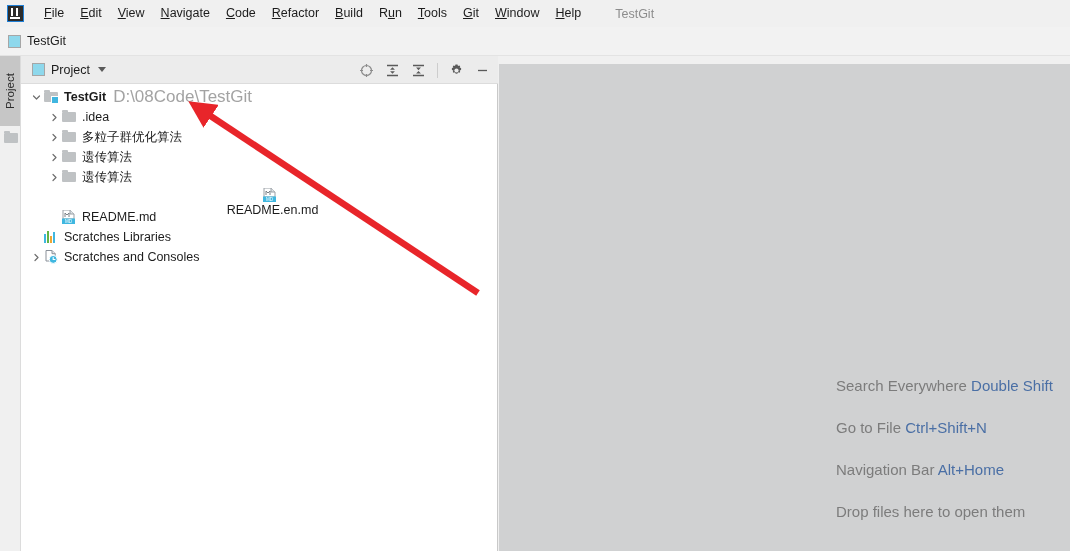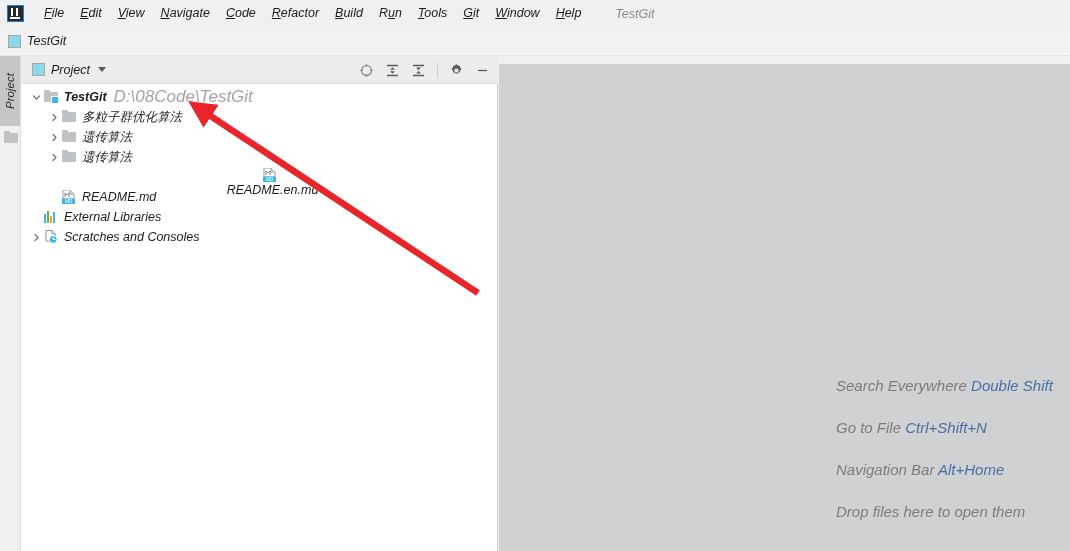--- a/index.html
+++ b/index.html
@@ -3,21 +3,21 @@
 <meta charset="utf-8">
 <style>
   * { box-sizing: border-box; margin: 0; padding: 0; }
   html, body {
     width: 1070px; height: 551px;
     overflow: hidden;
     background: #f0f0f0;
     font-family: "Liberation Sans", sans-serif;
     -webkit-font-smoothing: antialiased;
   }
-  #app { position: relative; width: 912px; height: 551px; font-style: italic; }
+  #app { position: relative; width: 912px; height: 551px; }
 
   
   .menubar {
     position: absolute; left: 0; top: 0; width: 1070px; height: 27px;
     background: #f0f0f0;
     display: flex; align-items: center;
   }
   .ij-logo {
     width: 17px; height: 17px; margin-left: 7px; margin-right: 12px;
     background: #2b2b2b; border: 1.5px solid #1f7fd6;
@@ -246,20 +246,31 @@
         </div>
         <div class="row" style="padding-left: 26px;">
           <span class="chev">
             <svg width="9" height="9" viewBox="0 0 9 9">
               <path d="M3 1.5l3 3-3 3" fill="none" stroke="#6e6e6e" stroke-width="1.2" stroke-linecap="round" stroke-linejoin="round"></path>
             </svg>
           </span>
           <span class="row-ico">
             <span class="folder"></span>
           </span>
+          <span class="row-label">.idea</span>
+        </div>
+        <div class="row" style="padding-left: 26px;">
+          <span class="chev">
+            <svg width="9" height="9" viewBox="0 0 9 9">
+              <path d="M3 1.5l3 3-3 3" fill="none" stroke="#6e6e6e" stroke-width="1.2" stroke-linecap="round" stroke-linejoin="round"></path>
+            </svg>
+          </span>
+          <span class="row-ico">
+            <span class="folder"></span>
+          </span>
           <span class="row-label">多粒子群优化算法</span>
         </div>
         <div class="row" style="padding-left: 26px;">
           <span class="chev">
             <svg width="9" height="9" viewBox="0 0 9 9">
               <path d="M3 1.5l3 3-3 3" fill="none" stroke="#6e6e6e" stroke-width="1.2" stroke-linecap="round" stroke-linejoin="round"></path>
             </svg>
           </span>
           <span class="row-ico">
             <span class="folder"></span>
@@ -306,21 +317,21 @@
         <div class="row" style="padding-left: 8px;">
           <span class="chev"></span>
           <span class="row-ico">
             <span class="lib-ico">
               <i style="left:0;height:9px;background:#3fb7e0;"></i>
               <i style="left:3px;height:12px;background:#62b543;"></i>
               <i style="left:6px;height:7px;background:#f0a732;"></i>
               <i style="left:9px;height:11px;background:#3fb7e0;"></i>
             </span>
           </span>
-          <span class="row-label">External Libraries</span>
+          <span class="row-label">Scratches Libraries</span>
         </div>
         <div class="row" style="padding-left: 8px;">
           <span class="chev">
             <svg width="9" height="9" viewBox="0 0 9 9">
               <path d="M3 1.5l3 3-3 3" fill="none" stroke="#6e6e6e" stroke-width="1.2" stroke-linecap="round" stroke-linejoin="round"></path>
             </svg>
           </span>
           <span class="row-ico">
             <span class="scratch-ico"><svg width="14" height="14" viewBox="0 0 14 14">
                 <path d="M2 0.5h6l3.2 3.2V11H2z" fill="#ffffff" stroke="#8a9099" stroke-width="1"></path>

